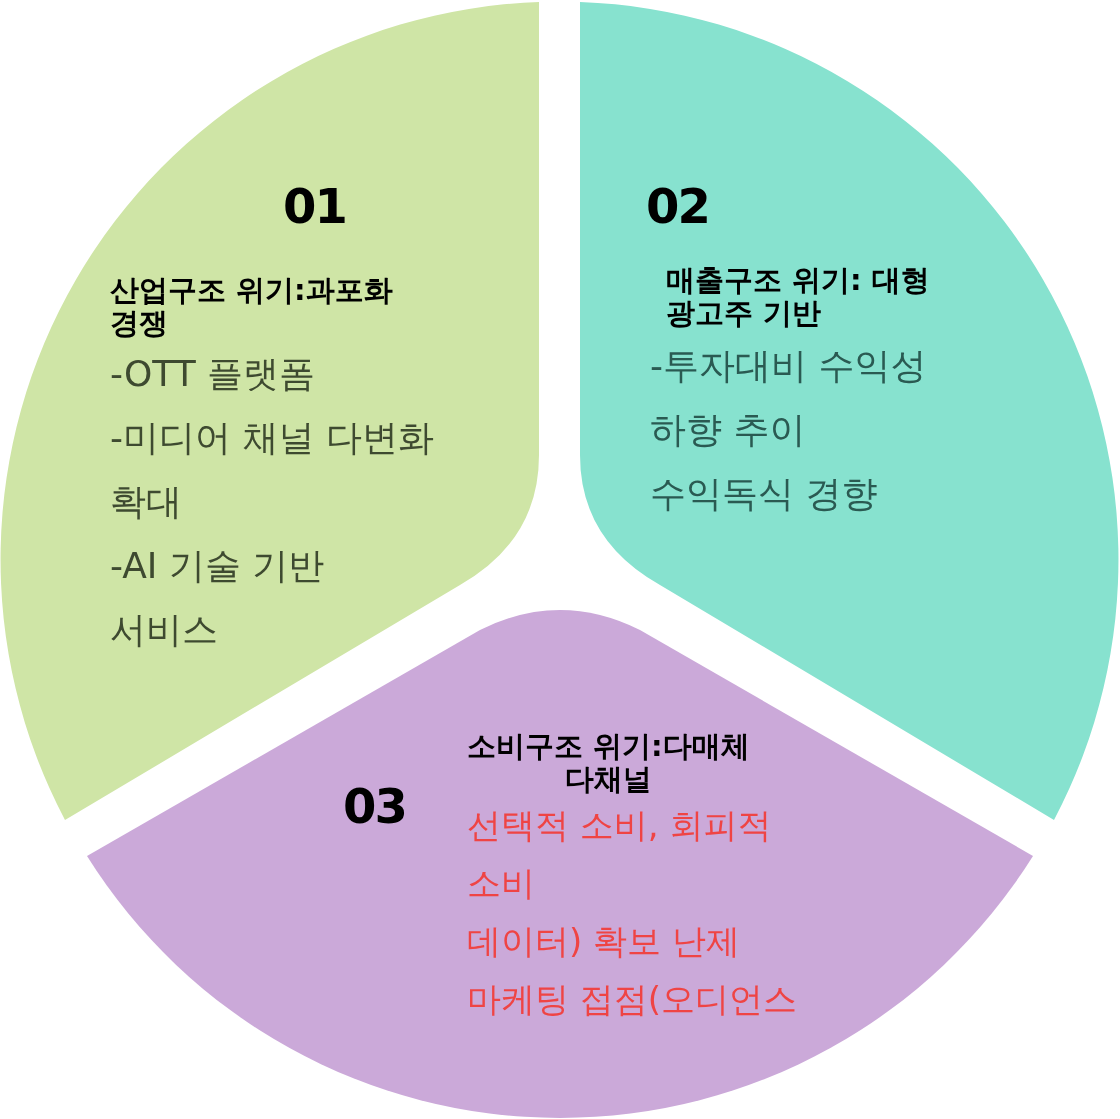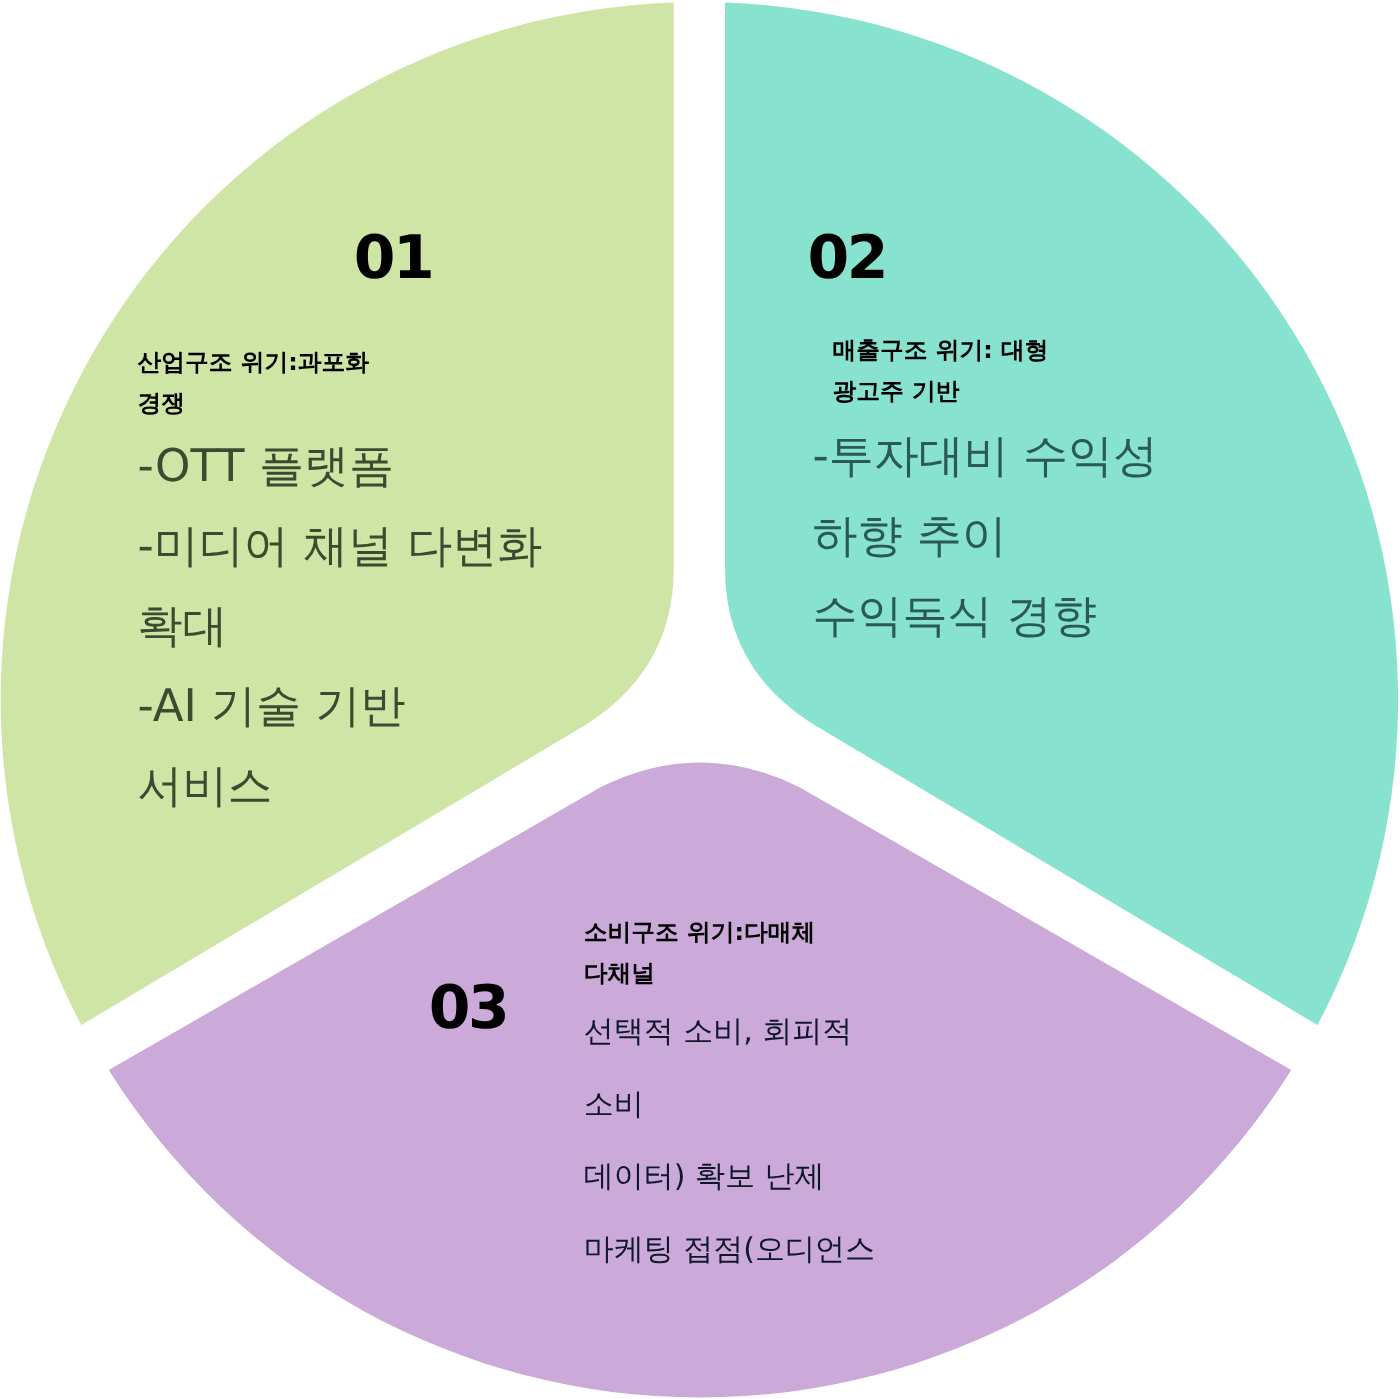--- a/index.html
+++ b/index.html
@@ -1,26 +1,26 @@
 <!DOCTYPE html>
 <html><head>
 <meta charset="utf-8">
 <style>
   html, body { margin: 0; padding: 0; background: #ffffff; }
   body { width: 1120px; height: 1119px; position: relative; overflow: hidden;
          font-family: "DejaVu Sans", "Liberation Sans", sans-serif; }
   svg.pie { position: absolute; left: 0; top: 0; }
   .num { position: absolute; font-family: "DejaVu Sans", sans-serif; font-weight: bold;
          font-size: 48px; color: #000; line-height: 1; letter-spacing: -2px; }
-  .title { position: absolute; font-weight: bold; font-size: 19px; line-height: 33px; color: #000; }
+  .title { position: absolute; font-weight: bold; font-size: 29px; line-height: 33px; color: #000; }
   .body { position: absolute; font-size: 36px; line-height: 64px; white-space: nowrap; }
   .body div { white-space: nowrap; }
   .b1 { color: #3e4a30; }
   .b2 { color: #2a5a52; }
-  .b3 { color: #0f172a; font-size: 24px; line-height: 58px; }
+  .b3 { color: #ef4444; font-size: 34px; line-height: 58px; }
 </style>
 </head>
 <body>
 
 <svg class="pie" width="1120" height="1119" viewBox="0 0 1120 1119">
 
   <path fill="#cfe5a6" d="M539,2 L539,455 Q539,540 460,585 L65,820 A558,558 0 0 1 539,2 Z"></path>
 
   <path fill="#87e2cf" d="M580,2 A558,558 0 0 1 1054,820 L660,585 Q580,540 580,455 Z"></path>
 
@@ -45,21 +45,21 @@
   <div>매출구조 위기: 대형</div>
   <div>광고주 기반</div>
 </div>
 <div class="body b2" style="left:650px; top:334px;">
   <div>-투자대비 수익성</div>
   <div>하향 추이</div>
   <div>수익독식 경향</div>
 </div>
 
 <div class="num" style="left:343px; top:782px;">03</div>
-<div class="title" style="left:467px; top:730px;">
+<div class="title" style="left:467px; top:730px;text-align:center;">
   <div>소비구조 위기:다매체</div>
   <div>다채널</div>
 </div>
 <div class="body b3" style="left:467px; top:796px;">
   <div>선택적 소비, 회피적</div>
   <div>소비</div>
   <div>데이터) 확보 난제</div>
   <div>마케팅 접점(오디언스</div>
 </div>
 

